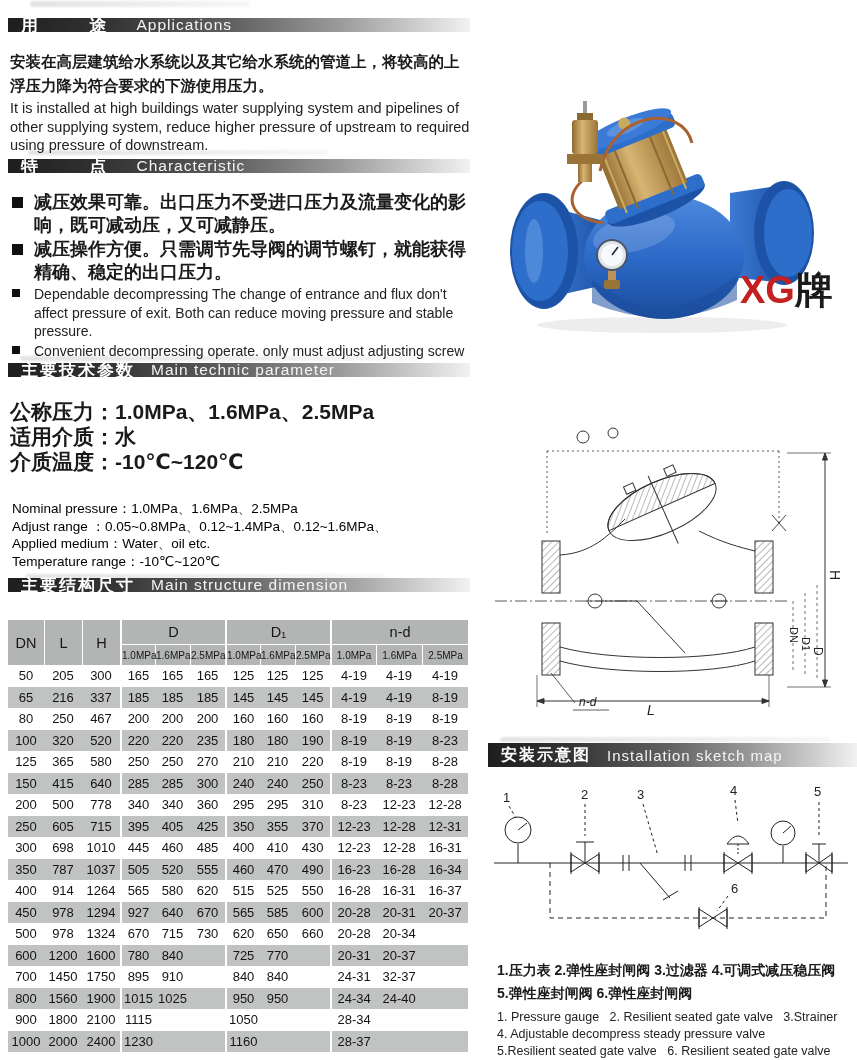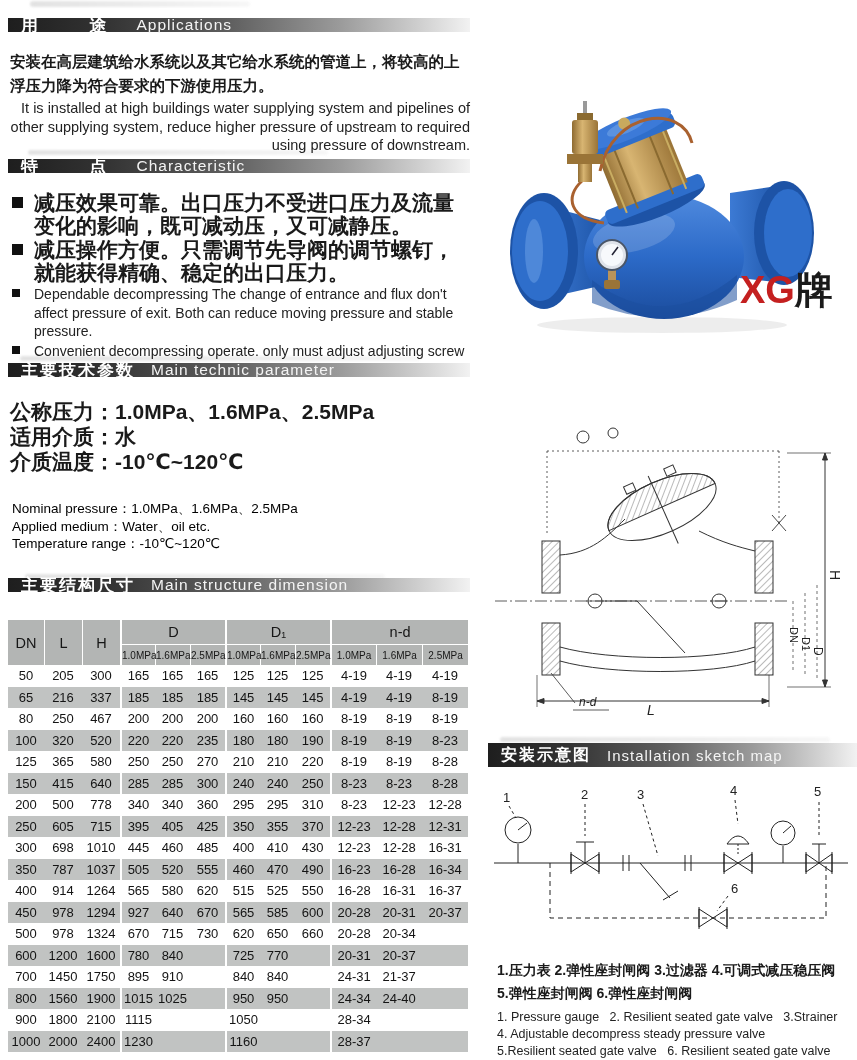--- a/index.html
+++ b/index.html
@@ -16,21 +16,21 @@
   .sec-bar .cn.spread{letter-spacing:14px;}
   .sec-bar .cn.mild{letter-spacing:2px;}
   .sec-bar .en{color:#f4f4f4;font-size:15.5px;margin-left:16px;letter-spacing:1px;white-space:pre;}
 
   .cn-body{position:absolute;font-size:15.5px;font-weight:600;line-height:23.5px;color:#1a1a1a;}
   .en-body{position:absolute;font-size:14.5px;line-height:18.5px;color:#222;}
 
   .bullets{position:absolute;left:10px;top:191px;width:462px;}
   .blt{position:relative;padding-left:24px;}
   .blt .sq{position:absolute;left:2px;top:6px;width:11px;height:11px;background:#111;}
-  .blt.cn{font-size:21px;font-weight:600;line-height:23px;margin-bottom:1px;color:#1a1a1a;}
+  .blt.cn{font-size:18px;font-weight:600;line-height:23px;margin-bottom:1px;color:#1a1a1a;}
   .blt.en{font-size:14px;line-height:18.5px;color:#222;margin-bottom:1px;}
   .blt.en .sq{width:8px;height:8px;top:4px;}
 
   .param-line{white-space:pre;}
   #params-cn{position:absolute;left:10px;top:399px;font-size:21px;font-weight:600;line-height:25px;color:#1a1a1a;}
   #params-en{position:absolute;left:12px;top:500px;font-size:13.5px;line-height:17.5px;color:#000000;}
 
   
   #dim-table{position:absolute;left:8px;top:620px;width:460px;border-collapse:separate;border-spacing:0;table-layout:fixed;}
   #dim-table th{background:#b3b5b4;font-weight:normal;color:#161616;padding:0;text-align:center;}
@@ -58,21 +58,21 @@
   <div class="streak" style="left:28px;top:150px;width:300px;height:5px;"></div>
   <div class="streak" style="left:20px;top:356px;width:400px;height:5px;"></div>
   <div class="streak" style="left:25px;top:574px;width:360px;height:5px;"></div>
   <div class="streak" style="left:500px;top:737px;width:330px;height:5px;"></div>
 
   <div class="sec-bar" style="left:8px;top:18px;width:462px;">
     <span class="cn spread">用  途</span>
     <span class="en">Applications</span>
   </div>
   <div class="cn-body" style="left:10px;top:50px;width:458px;">安装在高层建筑给水系统以及其它给水系统的管道上，将较高的上浮压力降为符合要求的下游使用压力。</div>
-  <div class="en-body" style="left:10px;top:99px;width:460px;text-align:right;">It is installed at high buildings water supplying system and pipelines of other supplying system, reduce higher pressure of upstream to required using pressure of downstream.</div>
+  <div class="en-body" style="left:10px;top:99px;width:460px;">It is installed at high buildings water supplying system and pipelines of other supplying system, reduce higher pressure of upstream to required using pressure of downstream.</div>
 
   <div class="sec-bar" style="left:8px;top:159px;width:462px;">
     <span class="cn spread">特  点</span>
     <span class="en">Characteristic</span>
   </div>
 
   <div class="bullets">
     <div class="blt cn">
       <span class="sq"></span>
       <span>减压效果可靠。出口压力不受进口压力及流量变化的影响，既可减动压，又可减静压。</span>
@@ -95,20 +95,21 @@
     <span class="cn mild">主要技术参数</span>
     <span class="en">Main technic parameter</span>
   </div>
   <div id="params-cn">
     <div class="param-line">公称压力：1.0MPa、1.6MPa、2.5MPa</div>
     <div class="param-line">适用介质：水</div>
     <div class="param-line">介质温度：-10℃~120℃</div>
   </div>
   <div id="params-en">
     <div class="param-line">Nominal pressure：1.0MPa、1.6MPa、2.5MPa</div>
+    <div class="param-line">Adjust range ：0.05~0.8MPa、0.12~1.4MPa、0.12~1.6MPa、</div>
     <div class="param-line">Applied medium：Water、oil etc.</div>
     <div class="param-line">Temperature range：-10℃~120℃</div>
   </div>
 
   <div class="sec-bar" style="left:8px;top:578px;width:462px;">
     <span class="cn mild">主要结构尺寸</span>
     <span class="en">Main structure dimension</span>
   </div>
 
   <table id="dim-table">
@@ -348,21 +349,21 @@
           <td>700</td>
           <td>1450</td>
           <td>1750</td>
           <td class="grp">895</td>
           <td>910</td>
           <td></td>
           <td class="grp">840</td>
           <td>840</td>
           <td></td>
           <td class="grp">24-31</td>
-          <td>21-37</td>
+          <td>32-37</td>
           <td></td>
         </tr>
         <tr class="shade">
           <td>800</td>
           <td>1560</td>
           <td>1900</td>
           <td class="grp">1015</td>
           <td>1025</td>
           <td></td>
           <td class="grp">950</td>

